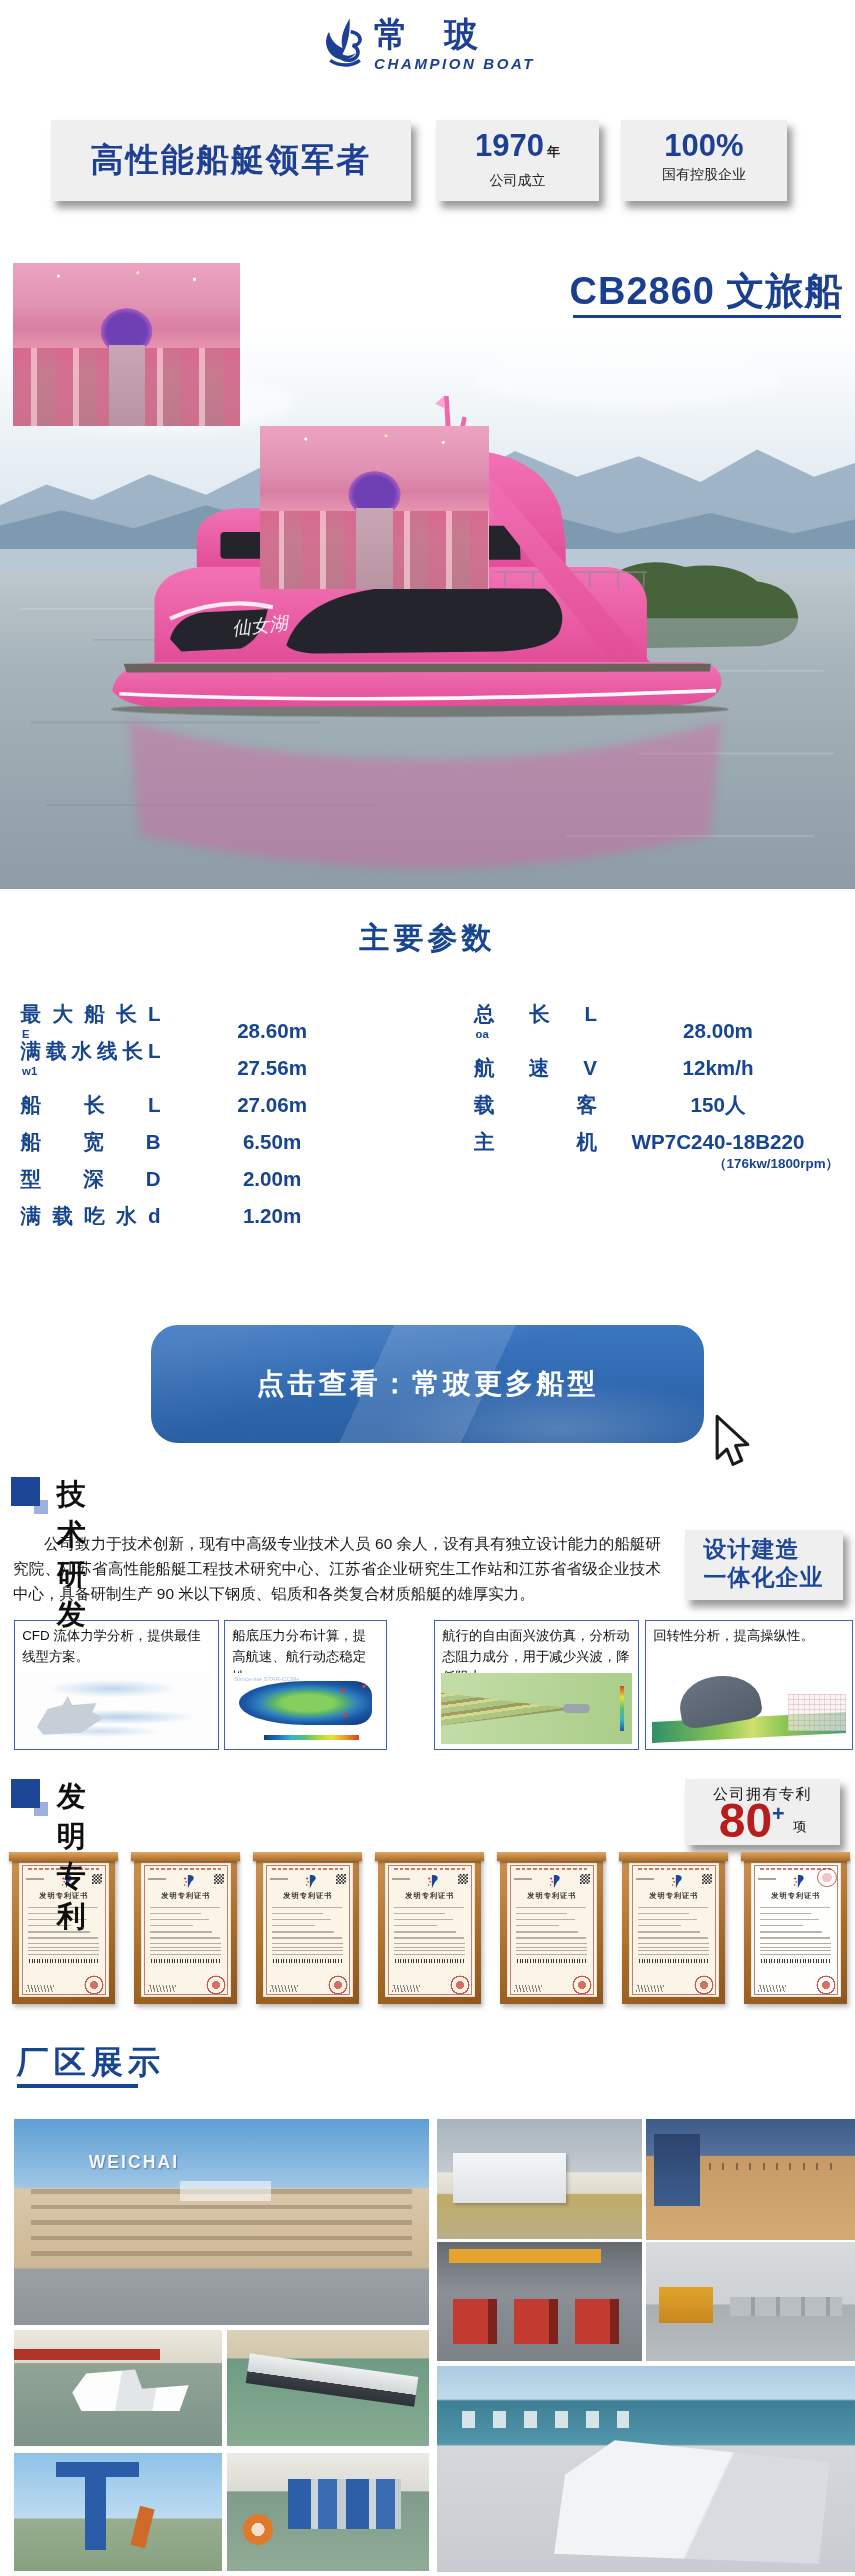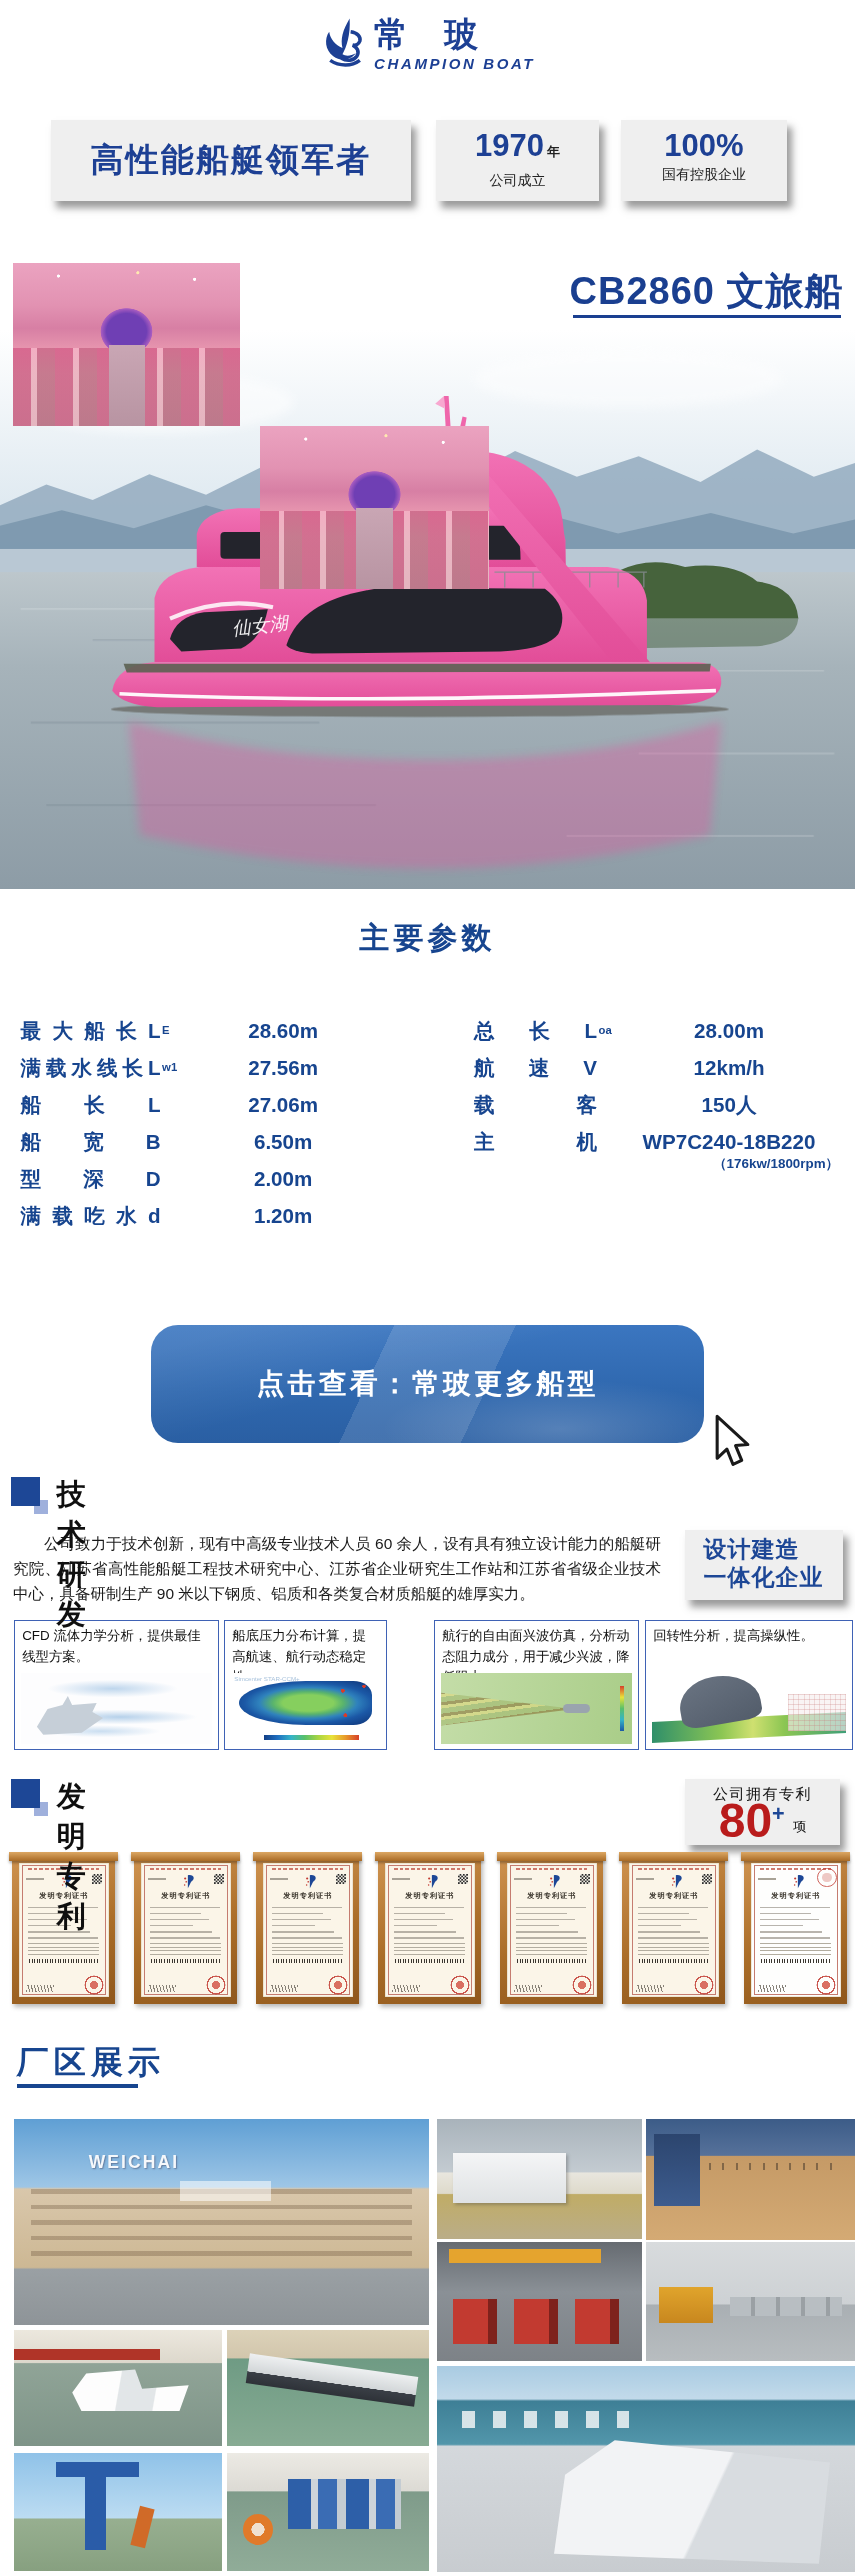--- a/index.html
+++ b/index.html
@@ -47,21 +47,21 @@
   
   .hero{position:absolute;left:0;top:330px;width:855px;height:559px;display:block;}
 
   
   .spec-head{position:absolute;left:0;top:918px;width:855px;text-align:center;
              font-size:30px;font-weight:900;color:#17458f;letter-spacing:4.1px;}
   .spec-col{position:absolute;top:1006px;}
   .spec-col.l{left:20.6px;width:363px;}
   .spec-col.r{left:474px;width:365px;}
   .spec-row{display:flex;align-items:flex-end;height:37px;}
-  .spec-lbl{display:flex;align-items:center;}
+  .spec-lbl{display:flex;align-items:flex-start;flex-direction:column;}
   .spec-col.l .jl{display:inline-block;width:140px;text-align:justify;text-align-last:justify;}
   .spec-col.r .jl{display:inline-block;width:123px;text-align:justify;text-align-last:justify;}
   .jl{font-size:20.6px;font-weight:700;color:#17458f;line-height:24px;}
   .spec-sub{font-size:11.3px;font-weight:700;color:#17458f;margin-left:1.5px;line-height:17.5px;width:20.6px;}
   .spec-val{flex:1;text-align:center;font-size:20.6px;font-weight:700;color:#17458f;line-height:24px;}
   .spec-note{text-align:right;font-size:13.4px;font-weight:700;color:#17458f;margin-top:1px;}
 
   
   .cta{position:absolute;left:151px;top:1325px;width:553px;height:118px;border-radius:27px;cursor:pointer;
        display:flex;align-items:center;justify-content:center;overflow:hidden;

